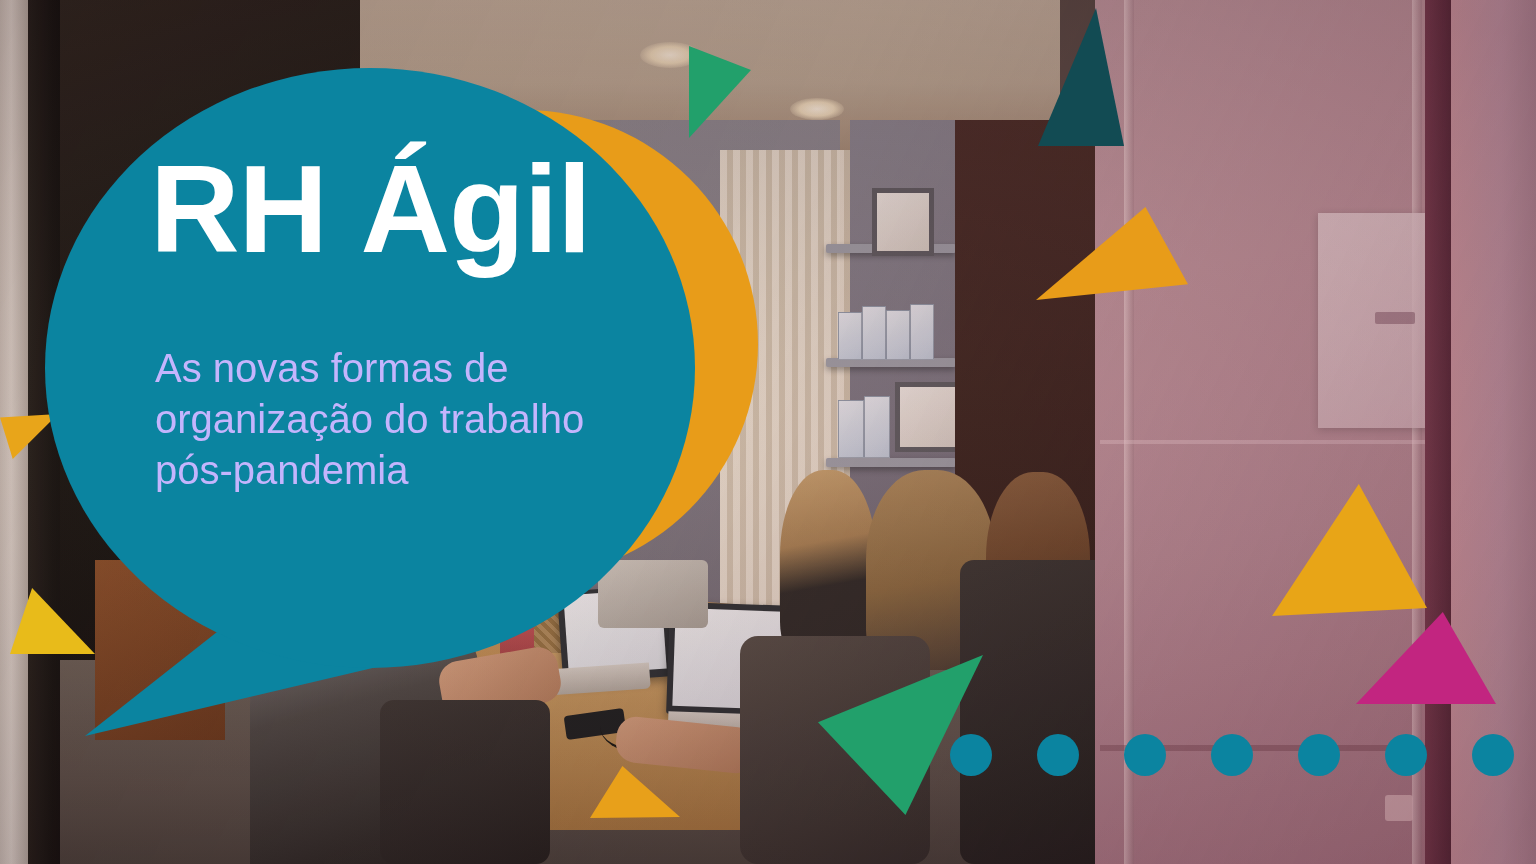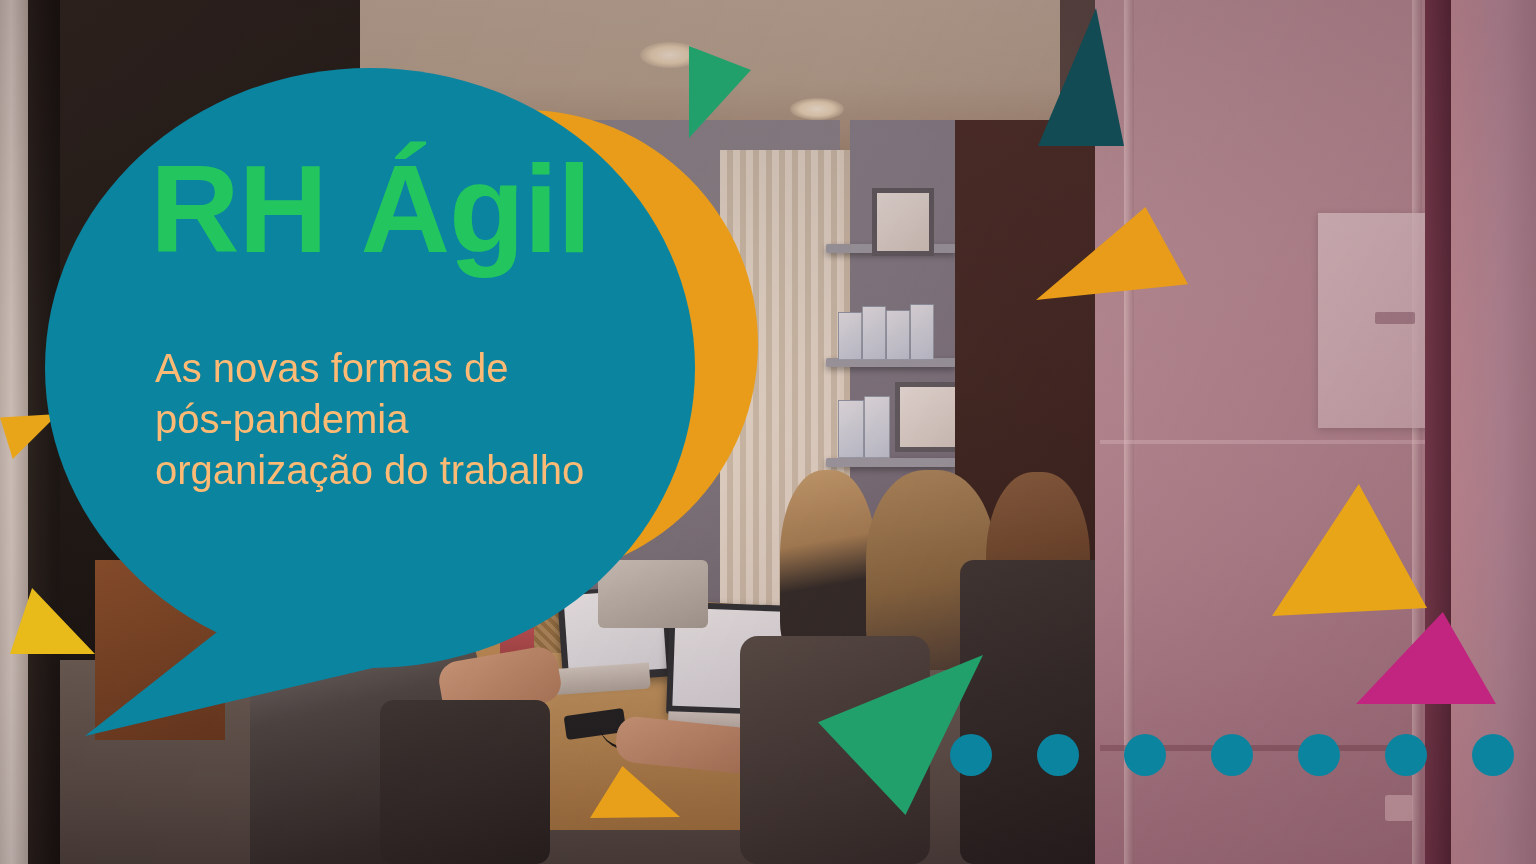--- a/index.html
+++ b/index.html
@@ -113,24 +113,24 @@
   .circ{position:absolute;border-radius:50%;}
 
   
   .bubble{position:absolute;left:45px;top:68px;width:650px;height:600px;}
   .bubble-circle{position:absolute;inset:0;border-radius:50%;}
   .bubble-tail{position:absolute;left:40px;top:408px;width:330px;height:260px;
     clip-path:polygon(0% 100%, 100% 0%, 100% 70%);}
 
   
   .title{position:absolute;left:150px;top:147px;
-    font-size:124px;font-weight:700;color:#22c55e;letter-spacing:-1px;
+    font-size:124px;font-weight:700;color:#ffffff;letter-spacing:-1px;
     line-height:1;white-space:nowrap;}
   .subtitle{position:absolute;left:155px;top:343px;width:520px;
-    font-size:40px;font-weight:400;color:#fdba74;line-height:1.28;}
+    font-size:40px;font-weight:400;color:#c4b5fd;line-height:1.28;}
 
   
   .logo{position:absolute;left:104px;top:743px;}
   .logo-word{font-size:56px;font-weight:700;color:#fff;letter-spacing:-1.5px;line-height:1;}
   .logo-tag{margin-top:6px;text-align:right;font-size:17px;color:#fff;
     letter-spacing:3.2px;font-weight:400;}
 </style>
 </head>
 <body>
 
@@ -254,18 +254,18 @@
   <div class="dot" style="left:1124px;top:734px;width:42px;height:42px;background:#0b84a0;"></div>
   <div class="dot" style="left:1211px;top:734px;width:42px;height:42px;background:#0b84a0;"></div>
   <div class="dot" style="left:1298px;top:734px;width:42px;height:42px;background:#0b84a0;"></div>
   <div class="dot" style="left:1385px;top:734px;width:42px;height:42px;background:#0b84a0;"></div>
   <div class="dot" style="left:1472px;top:734px;width:42px;height:42px;background:#0b84a0;"></div>
 
   <div class="title">RH Ágil</div>
 
   <div class="subtitle">
     <div>As novas formas de</div>
+    <div>organização do trabalho</div>
     <div>pós-pandemia</div>
-    <div>organização do trabalho</div>
   </div>
 
 
 </div>
 
 </body></html>

